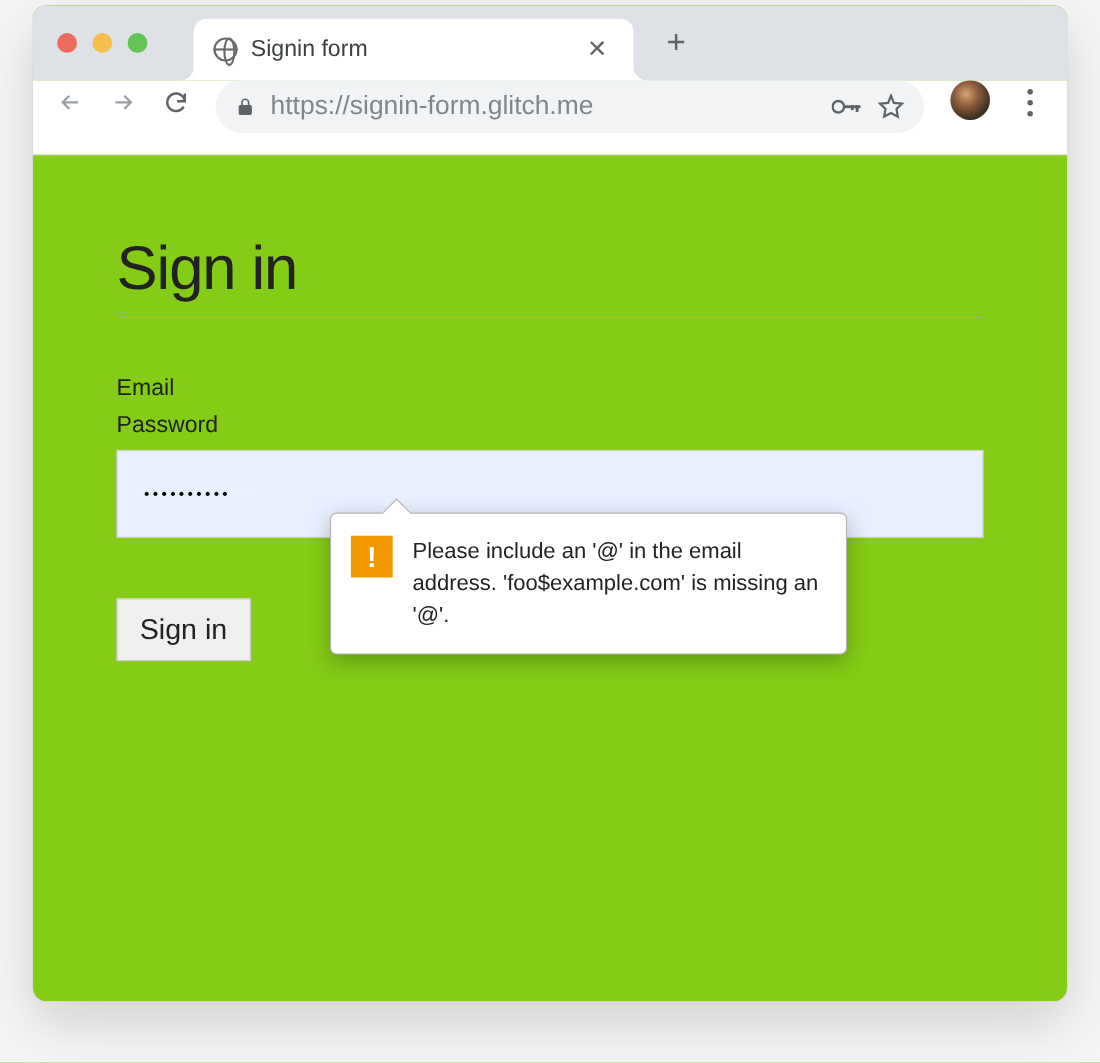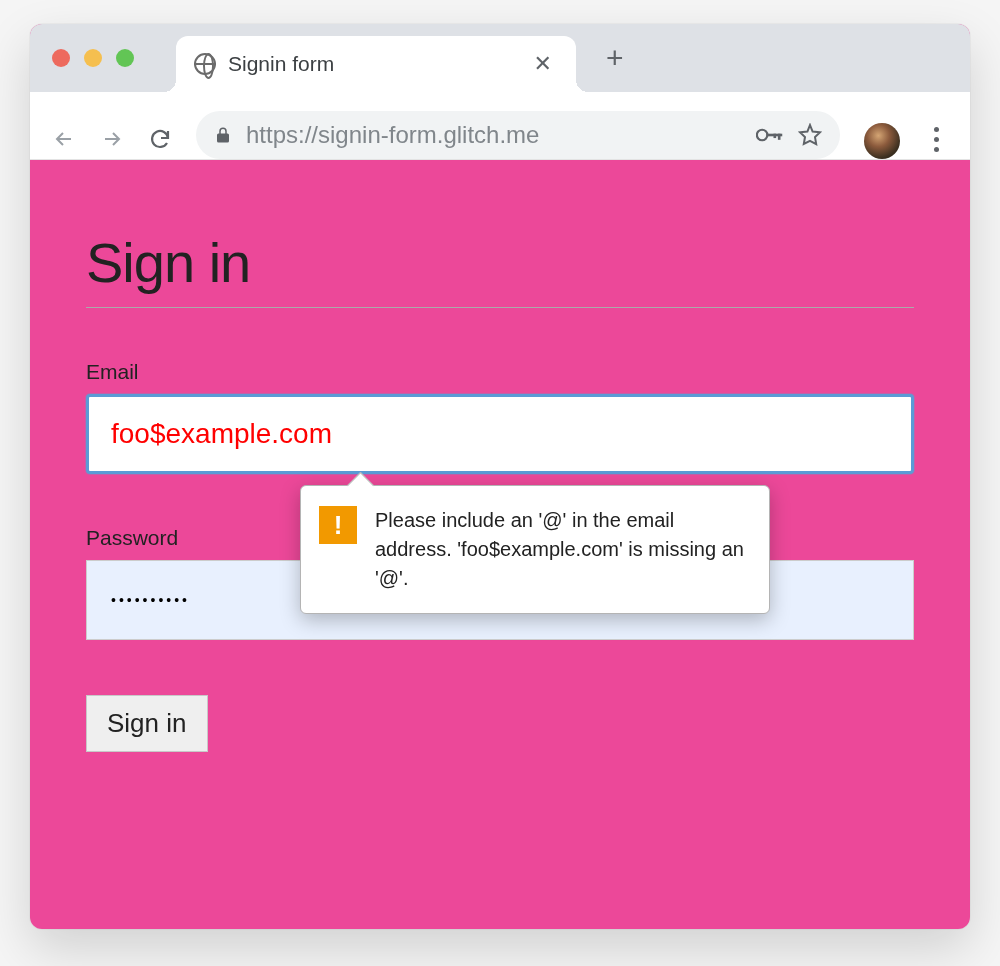--- a/index.html
+++ b/index.html
@@ -9,25 +9,25 @@
     }
     body {
       font-family: -apple-system, BlinkMacSystemFont, "Segoe UI", Helvetica, Arial, sans-serif;
       background: #f5f5f5;
       width: 1000px;
       height: 966px;
       position: relative;
     }
     .browser-window {
       position: absolute;
-      top: 24px;
+      top: 5px;
       left: 30px;
       width: 940px;
       height: 905px;
-      background: #ec4899;
+      background: #84cc16;
       border-radius: 12px;
       box-shadow: 0 20px 50px rgba(0,0,0,0.15), 0 0 0 1px rgba(0,0,0,0.03);
       overflow: hidden;
     }
     .titlebar {
       height: 68px;
       background: #dee1e6;
       display: flex;
       align-items: center;
       padding-left: 22px;
@@ -120,21 +120,21 @@
       font-size: 30px;
       color: #5f6368;
       margin-left: 30px;
       cursor: pointer;
       font-weight: 300;
     }
     .toolbar {
       height: 68px;
       background: #fff;
       display: flex;
-      align-items: flex-end;
+      align-items: flex-start;
       padding: 0 14px;
       gap: 8px;
       border-bottom: 1px solid #e3e3e3;
     }
     .nav-btn {
       width: 40px;
       height: 40px;
       display: flex;
       align-items: center;
       justify-content: center;
@@ -193,21 +193,21 @@
       flex-direction: column;
       gap: 5px;
     }
     .menu-dots span {
       width: 5px;
       height: 5px;
       background: #5f6368;
       border-radius: 50%;
     }
     .page-content {
-      padding: 70px 56px;
+      padding: 70px 76px;
       position: relative;
     }
     .page-title {
       font-size: 56px;
       font-weight: 400;
       color: #222;
       padding-bottom: 12px;
       border-bottom: 1px solid #aaa;
       margin-bottom: 52px;
       letter-spacing: -1px;
@@ -357,21 +357,20 @@
           <span></span>
           <span></span>
         </div>
     </div>
   </div>
 
   <div class="page-content">
     <h1 class="page-title">Sign in</h1>
 
     <label class="form-label">Email</label>
-    <input class="email-input" type="text" value="foo$example.com" style="">
 
     <label class="form-label">Password</label>
     <input class="password-input" type="text" value="••••••••••" style="">
 
     <button class="signin-button">Sign in</button>
 
     <div class="validation-tooltip">
       <div class="tooltip-icon">!</div>
       <div class="tooltip-text">Please include an '@' in the email address. 'foo$example.com' is missing an '@'.</div>
     </div>

